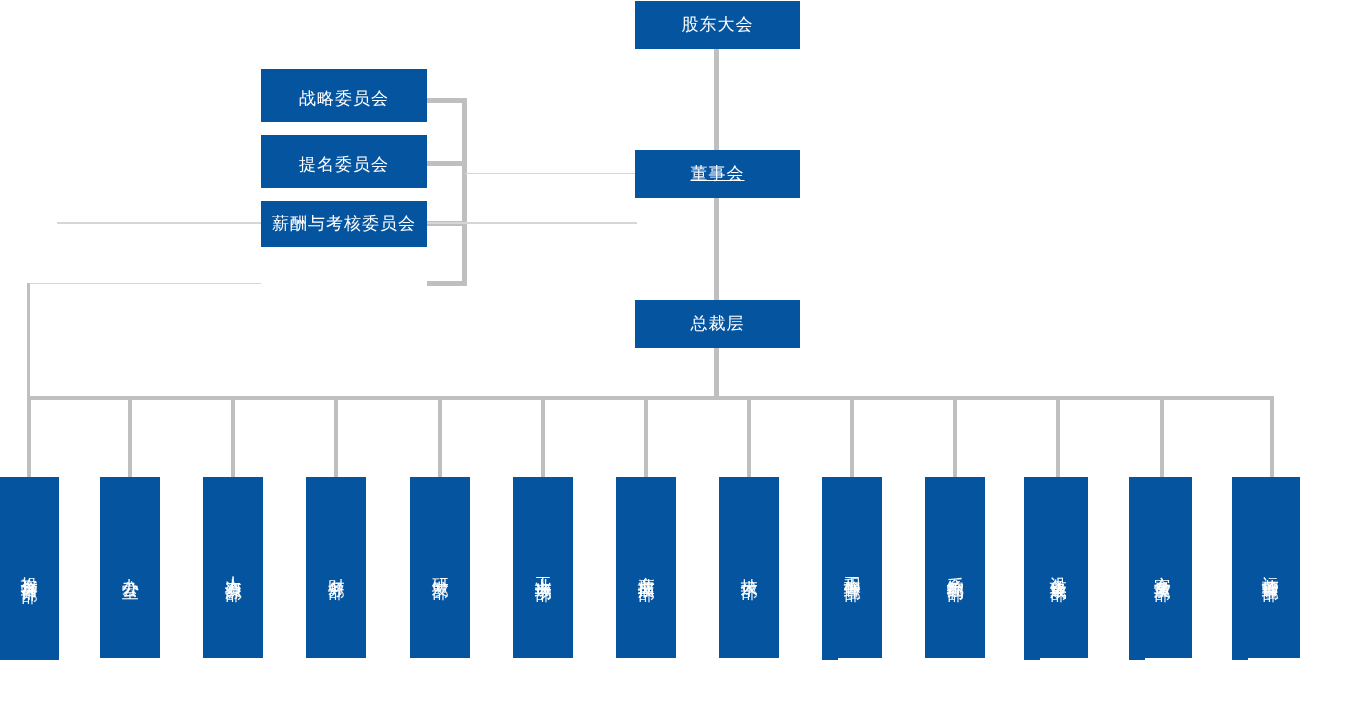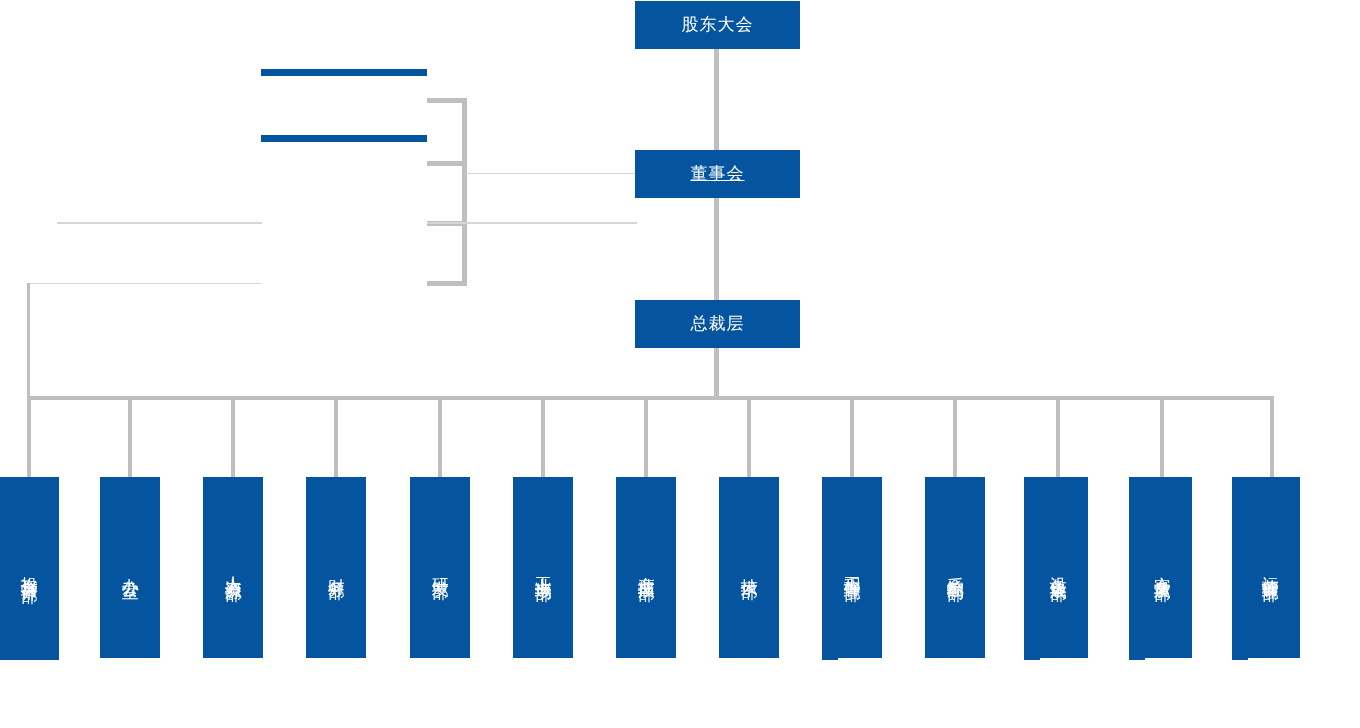--- a/index.html
+++ b/index.html
@@ -113,20 +113,29 @@
   </div>
 
   <div class="node" style="left:635px; top:150px; width:165px; height:48px;text-decoration:underline;">
     <span class="label">董事会</span>
   </div>
 
   <div class="node" style="left:635px; top:300px; width:165px; height:48px;">
     <span class="label">总裁层</span>
   </div>
 
+  <div class="node" style="left:261px; top:76px; width:166px; height:46px;">
+    <span class="label">战略委员会</span>
+  </div>
+  <div class="node" style="left:261px; top:142px; width:166px; height:46px;">
+    <span class="label">提名委员会</span>
+  </div>
+  <div class="node" style="left:261px; top:201px; width:166px; height:46px;">
+    <span class="label">薪酬与考核委员会</span>
+  </div>
 
   <div class="node vertical" style="left:0px; top:477px; width:58px; height:183px;">
     <span class="label">投资与审计部</span>
   </div>
   <div class="node vertical" style="left:100px; top:477px; width:60px; height:181px;">
     <span class="label">办公室</span>
   </div>
   <div class="node vertical" style="left:203px; top:477px; width:60px; height:181px;">
     <span class="label">人力资源部</span>
   </div>

